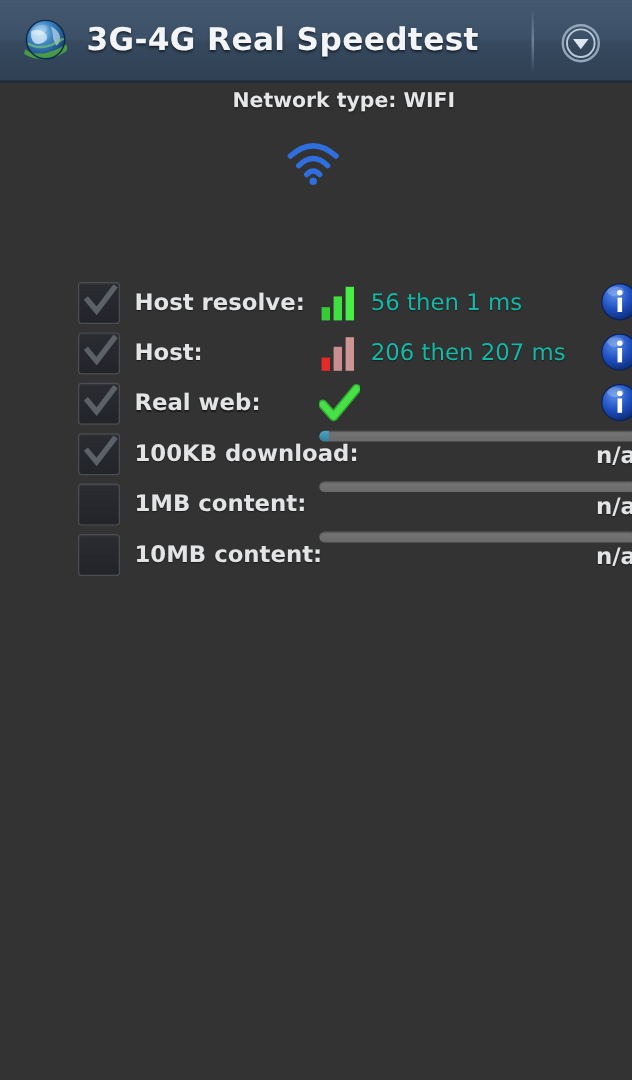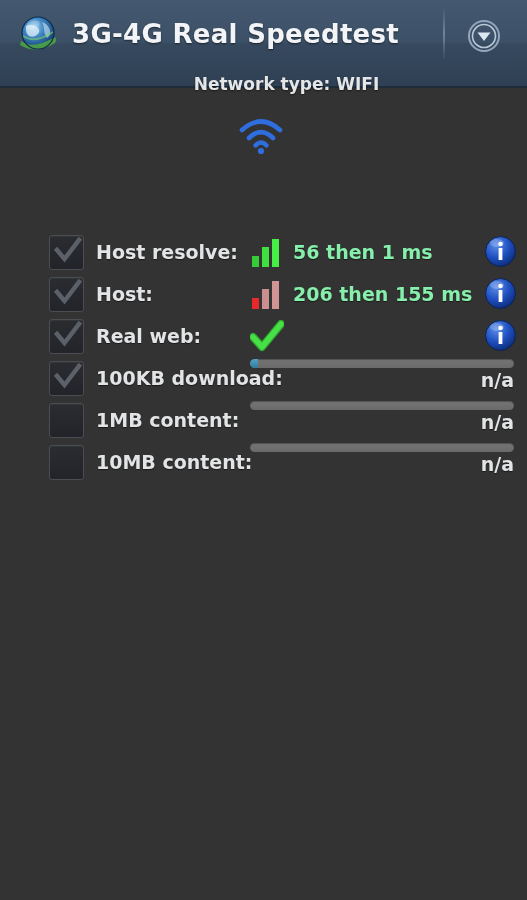--- a/index.html
+++ b/index.html
@@ -16,21 +16,21 @@
     position: relative;
     width: 527px;
     height: 900px;
     background: #333333;
   }
 
   
   .titlebar {
     position: absolute;
     left: 0; top: 0;
-    width: 527px; height: 88px;
+    width: 527px; height: 69px;
     background: linear-gradient(to bottom, #44596f 0%, #3c5167 48%, #36495e 52%, #2f4054 100%);
     border-bottom: 2px solid #1d2b3a;
     display: flex;
     align-items: center;
   }
 
   .app-logo {
     position: absolute;
     left: 17px; top: 14px;
     width: 42px; height: 40px;
@@ -98,21 +98,21 @@
     font-weight: bold;
     text-shadow: 0 1px 2px rgba(0,0,0,0.6);
     cursor: pointer;
     display: flex;
     align-items: center;
     justify-content: center;
     font-family: "DejaVu Sans", sans-serif;
   }
 
   
-  .rows { position: absolute; left: 0; top: 231px; width: 429px; padding-left: 16px; }
+  .rows { position: absolute; left: 16px; top: 231px; width: 429px; padding-left: 16px; }
 
   .row {
     position: relative;
     height: 42px;
     width: 527px;
   }
 
   .checkbox {
     position: absolute;
     left: 33px; top: 4px;
@@ -143,22 +143,22 @@
     left: 234px; top: 5px;
     width: 34px; height: 32px;
   }
 
   .row-value {
     position: absolute;
     left: 277px; top: 0;
     height: 42px;
     line-height: 42px;
     font-size: 19px;
-    font-weight: bold;
-    color: #86efac;
+    font-weight: normal;
+    color: #14b8a6;
     text-shadow: 0 1px 1px rgba(0,0,0,0.5);
     white-space: nowrap;
   }
 
   .info-btn {
     position: absolute;
     left: 468px; top: 4px;
     width: 33px; height: 33px;
     cursor: pointer;
   }
@@ -288,21 +288,21 @@
         </svg>
       </div>
       <div class="row-label">Host:</div>
       <div class="row-icon">
         <svg width="34" height="32" viewBox="0 0 34 32">
           <rect x="2" y="20" width="7" height="11" fill="#e62a2a"></rect>
           <rect x="12" y="11" width="7" height="20" fill="#c98e8e"></rect>
           <rect x="22" y="3" width="7" height="28" fill="#cf9494"></rect>
         </svg>
       </div>
-      <div class="row-value">206 then 155 ms</div>
+      <div class="row-value">206 then 207 ms</div>
       <div class="info-btn">
         <svg width="33" height="33" viewBox="0 0 33 33">
           <circle cx="16.5" cy="16.5" r="15" fill="url(#infoGrad1)" stroke="#0a2257" stroke-width="1"></circle>
           <rect x="14.6" y="13" width="3.8" height="12" fill="#ffffff"></rect>
           <circle cx="16.5" cy="9" r="2.3" fill="#ffffff"></circle>
           <ellipse cx="13" cy="8" rx="7" ry="4" fill="#ffffff" opacity="0.2"></ellipse>
         </svg>
       </div>
     </div>
 

